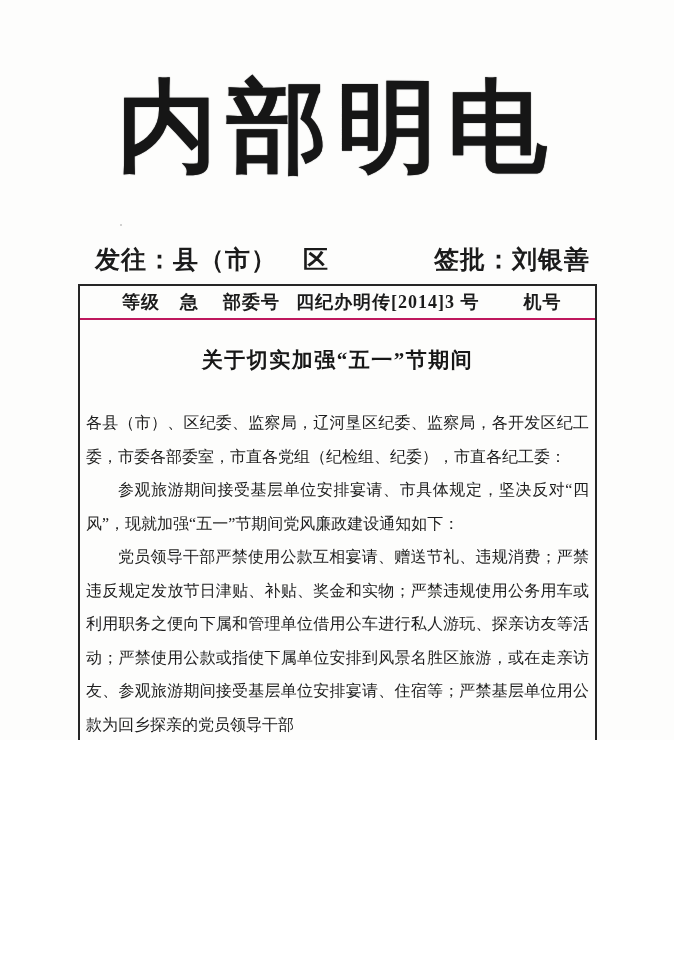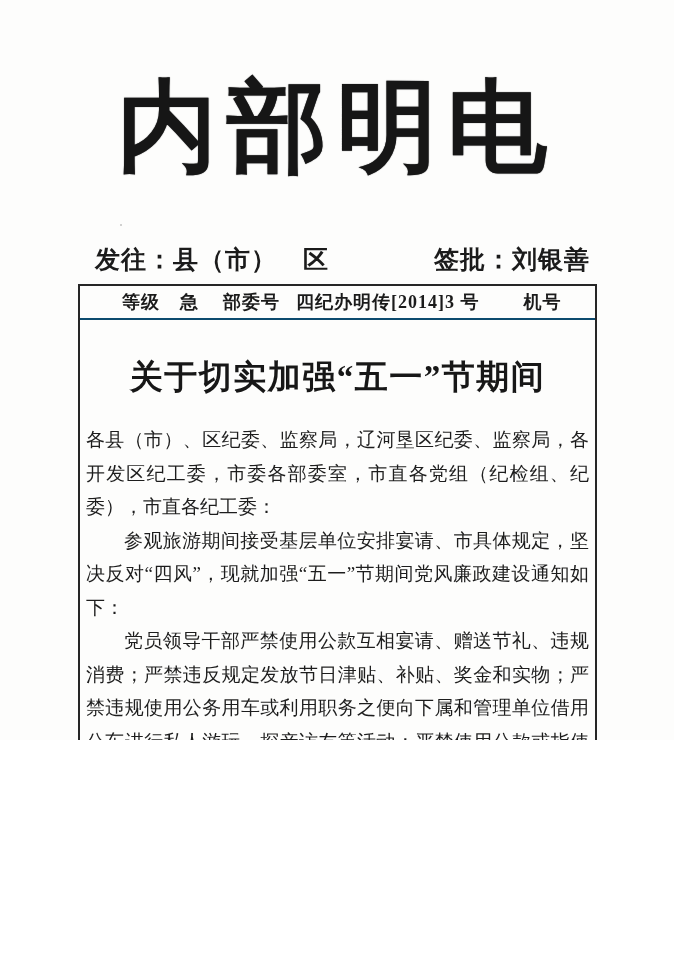--- a/index.html
+++ b/index.html
@@ -45,43 +45,43 @@
     width:515px;height:556px;
     border:2px solid #262626;
     overflow:hidden;
     background:transparent;
   }
   .meta-row{
     height:32px;
     display:flex;
     align-items:center;
     padding-left:42px;
-    border-bottom:2px solid #0c4a6e;
+    border-bottom:2px solid #be185d;
     font-size:18px;
     font-weight:600;
     letter-spacing:1px;
     white-space:nowrap;
     color:#1b1b1b;
   }
   .meta-row .g1{margin-left:20px;}
   .meta-row .g2{margin-left:24px;}
   .meta-row .g3{margin-left:16px;}
   .meta-row .g4{margin-left:44px;}
   .notice-title{
-    margin-top:40px;
+    margin-top:23px;
     text-align:center;
-    font-size:33px;
+    font-size:21px;
     font-weight:700;
     line-height:34px;
     letter-spacing:1.5px;
     color:#171717;
   }
   .notice-body{
     margin:29px 6px 0 6px;
-    font-size:19px;
+    font-size:16px;
     line-height:33.5px;
     text-align:justify;
     word-break:break-all;
     color:#1d1d1d;
   }
   .notice-body p{margin:0;}
   .notice-body .indent{text-indent:2em;}
   
   .speck{
     position:absolute;

